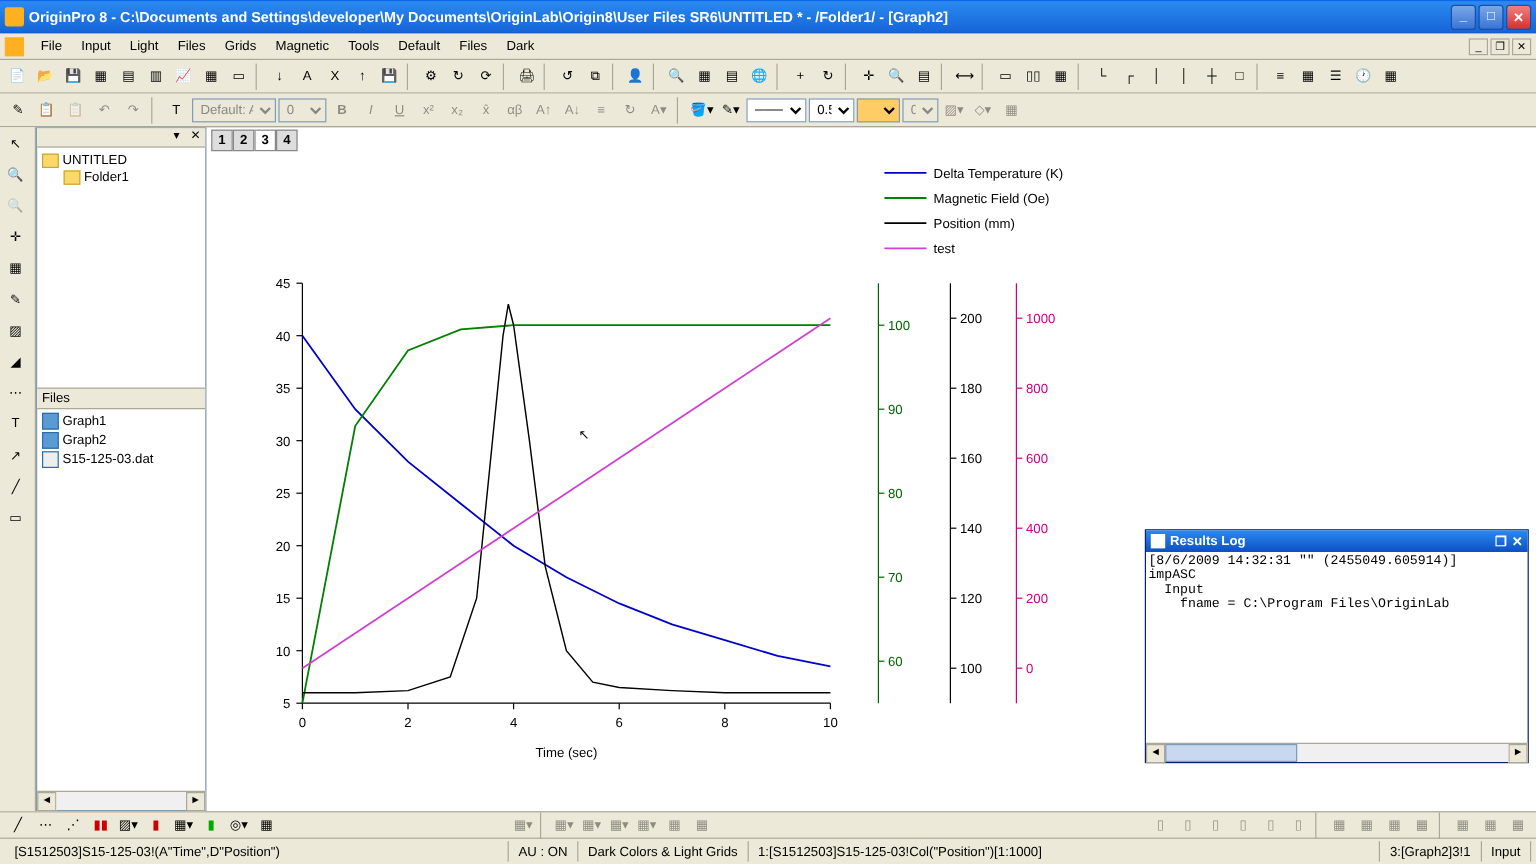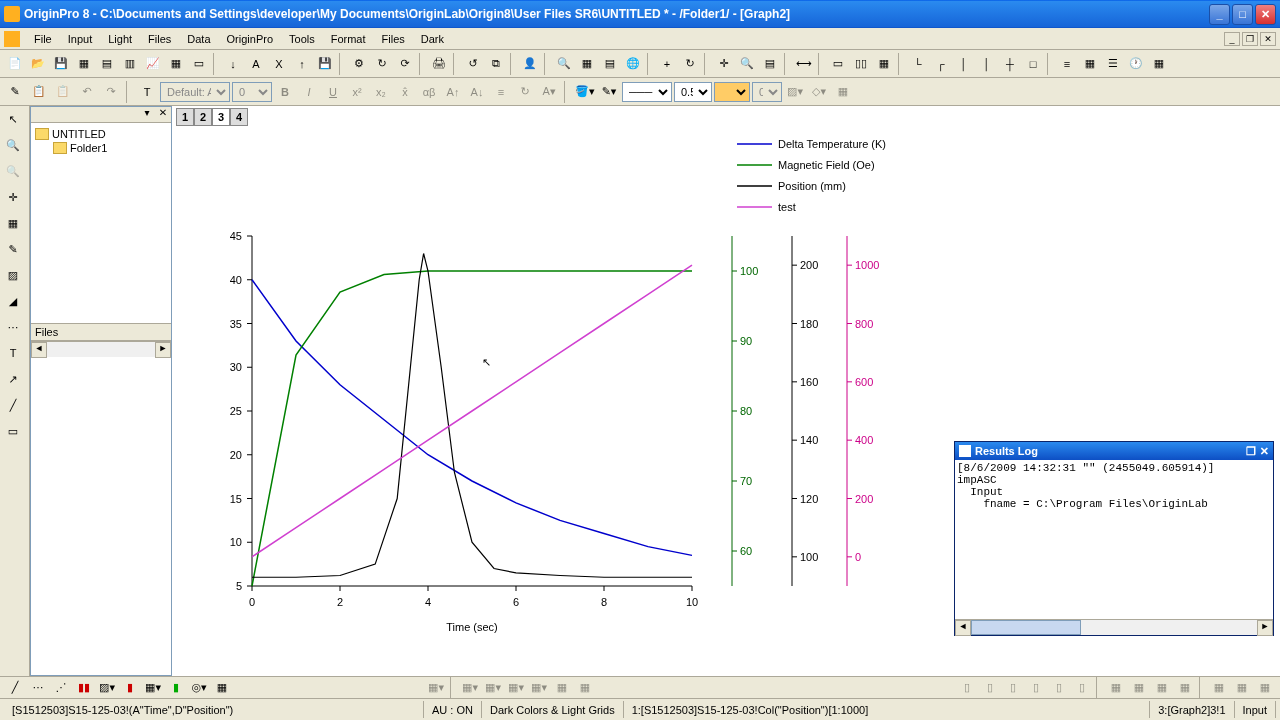--- a/index.html
+++ b/index.html
@@ -65,24 +65,24 @@
     <div class="winbtn close">✕</div>
   </div>
 </div>
 
 <div class="menubar">
   <div class="sysicon"></div>
   <div class="menu-item">File</div>
   <div class="menu-item">Input</div>
   <div class="menu-item">Light</div>
   <div class="menu-item">Files</div>
-  <div class="menu-item">Data</div>
-  <div class="menu-item">OriginPro</div>
+  <div class="menu-item">Grids</div>
+  <div class="menu-item">Magnetic</div>
   <div class="menu-item">Tools</div>
-  <div class="menu-item">Format</div>
+  <div class="menu-item">Default</div>
   <div class="menu-item">Files</div>
   <div class="menu-item">Dark</div>
   <div class="mdi-controls">
     <div class="mdi-btn">_</div>
     <div class="mdi-btn">❐</div>
     <div class="mdi-btn">✕</div>
   </div>
 </div>
 
 <div class="toolbar">
@@ -212,20 +212,34 @@
       <div class="tree-item">
         <div class="tree-icon"></div>
         <span>UNTITLED</span>
       </div>
       <div class="tree-item" style="padding-left:18px">
         <div class="tree-icon"></div>
         <span>Folder1</span>
       </div>
     </div>
     <div class="list-header">Files</div>
+    <div class="list">
+      <div class="list-item">
+          <div class="list-icon"></div>
+          <span>Graph1</span>
+        </div>
+      <div class="list-item">
+          <div class="list-icon"></div>
+          <span>Graph2</span>
+        </div>
+      <div class="list-item">
+          <div class="list-icon" style="background:#eee"></div>
+          <span>S15-125-03.dat</span>
+        </div>
+    </div>
     <div class="scrollbar-h">
       <div class="sb-btn">◄</div>
       <div class="sb-track"></div>
       <div class="sb-btn">►</div>
     </div>
   </div>
 
   <div class="workspace">
     <div class="graph-window">
       <div class="layer-tabs">

